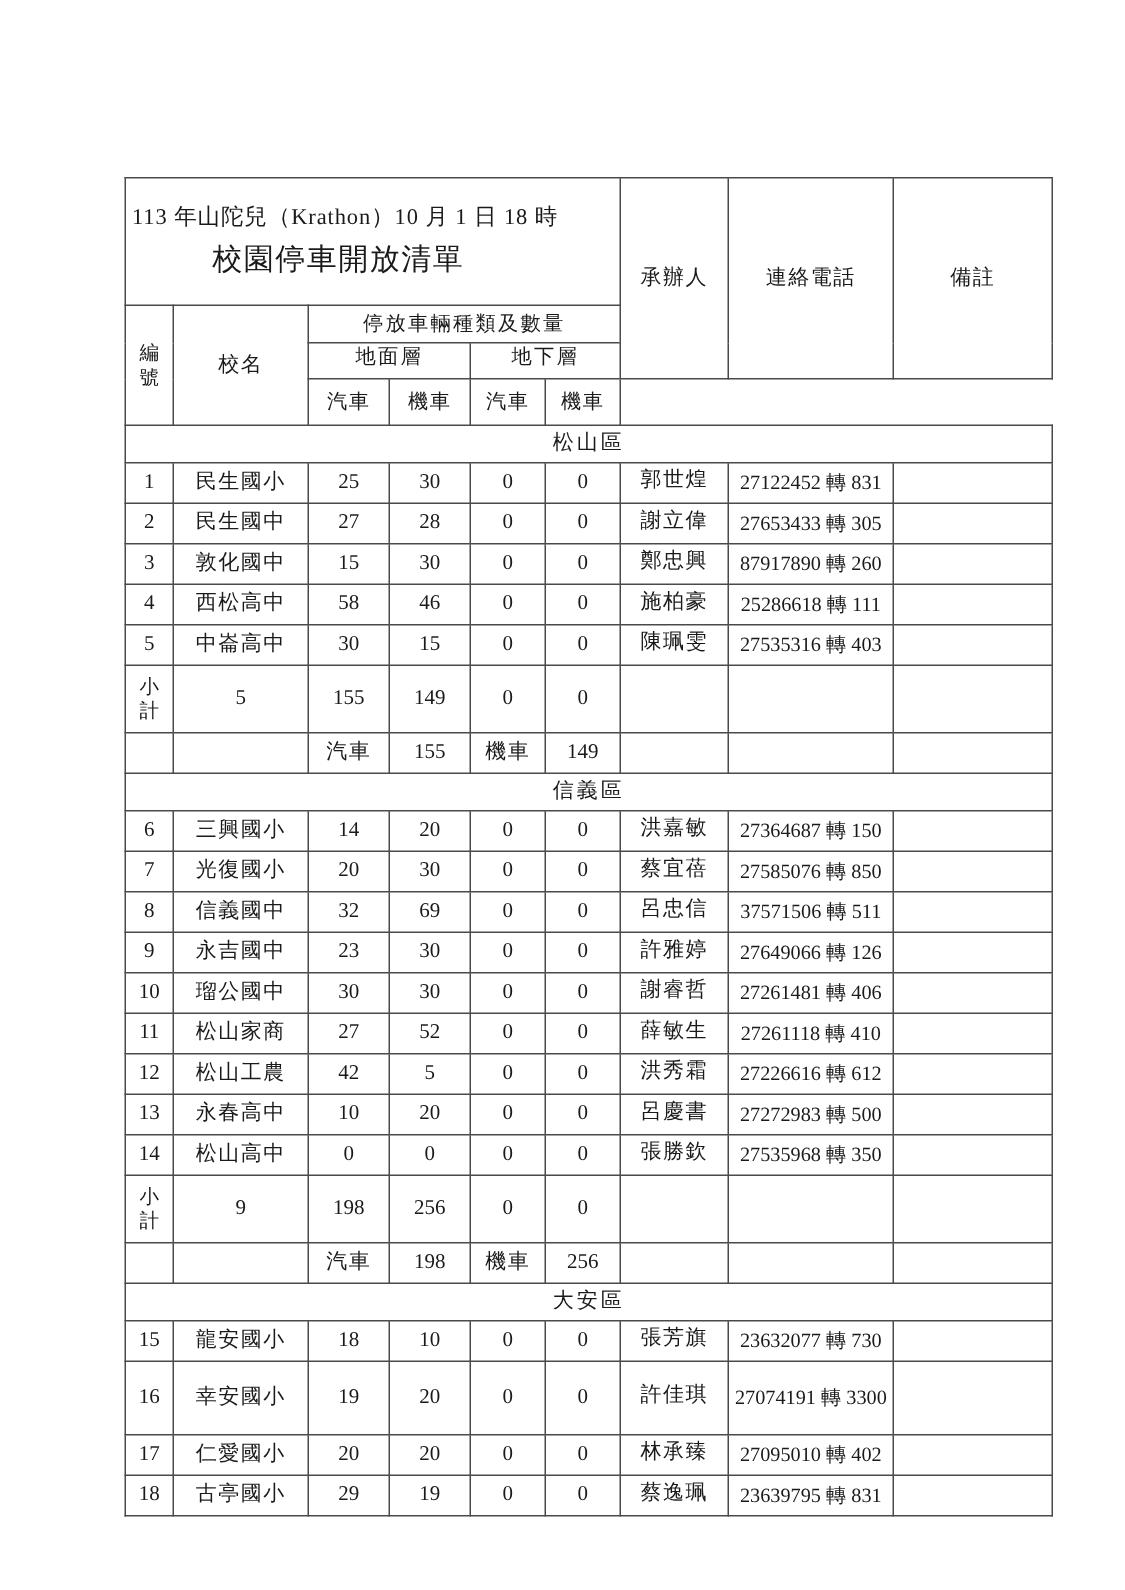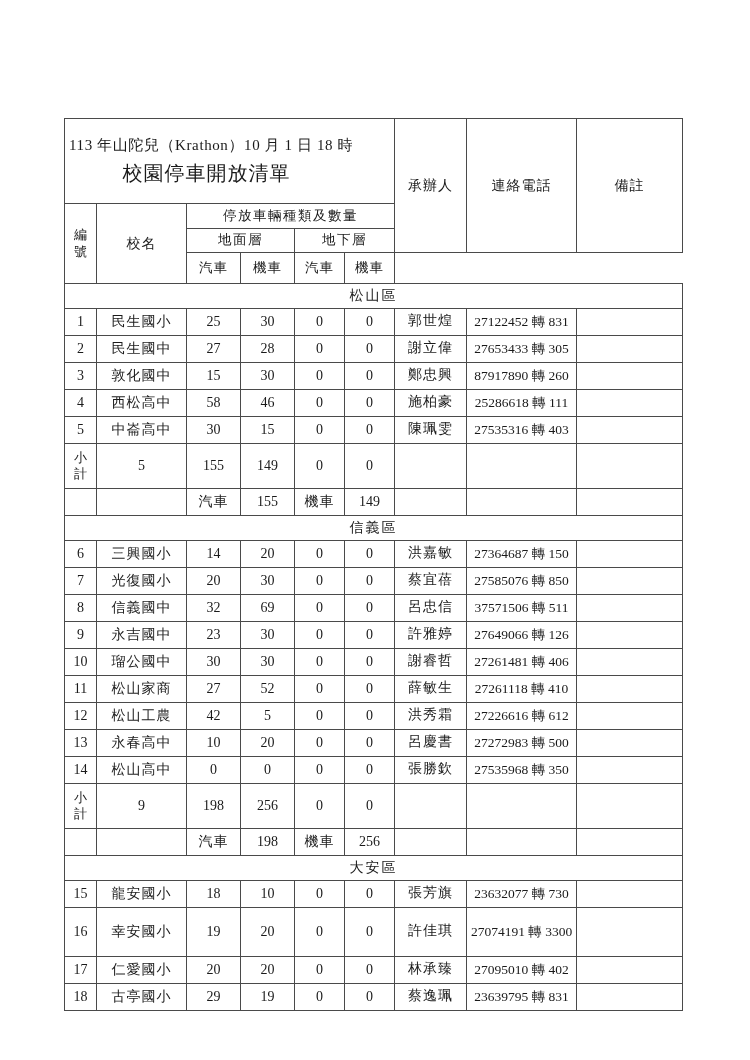--- a/index.html
+++ b/index.html
@@ -10,21 +10,21 @@
   body {
     width: 750px;
     height: 1060px;
     font-family: "Liberation Serif", "DejaVu Serif", serif;
     color: #1a1a1a;
     position: relative;
     overflow: hidden;
   }
   #sheet {
     position: absolute;
-    left: 64px;
+    left: 83px;
     top: 118px;
     width: 618px;
   }
   table.parking {
     border-collapse: collapse;
     width: 618px;
     table-layout: fixed;
     font-size: 13px;
   }
   table.parking td, table.parking th {
@@ -73,21 +73,21 @@
   td.h-side {
     font-size: 14px;
     letter-spacing: 1px;
   }
   td.h-vert {
     font-size: 13px;
     line-height: 1.22;
   }
   td.h-vert span { display: block; }
   td.h-group { font-size: 13.5px; letter-spacing: 1.5px; height: 24px; }
-  td.h-sub   { font-size: 13.5px; letter-spacing: 1.5px; height: 23px; }
+  td.h-sub   { font-size: 13.5px; letter-spacing: 1.5px; height: 23px; font-family: Liberation Mono, monospace; }
   td.h-leaf  { font-size: 13.5px; letter-spacing: 1px;  height: 30px; }
 
   
   td.district {
     height: 24px;
     font-weight: bold;
     font-size: 14px;
     letter-spacing: 2px;
     margin-left: 38px;
   }

